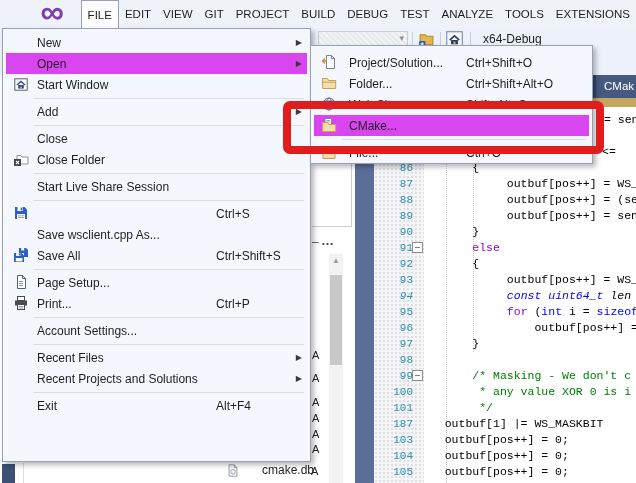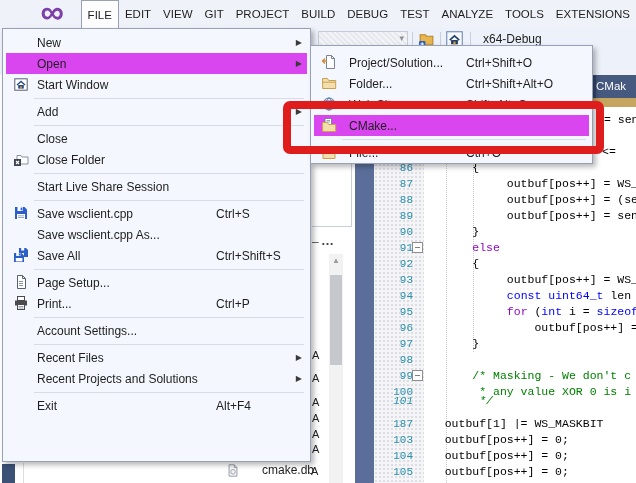--- a/index.html
+++ b/index.html
@@ -52,21 +52,21 @@
                  font-family:"Liberation Mono",monospace;font-size:11px;line-height:16px;color:#2B91AF;padding-left:8px;}
   .code-line .ct{position:absolute;left:69px;top:0;font-family:"Liberation Mono",monospace;
                  font-size:11.5px;line-height:16px;color:#000;}
   .seg-p{color:#000;} .seg-k{color:#0000FF;} .seg-c{color:#8F08C4;} .seg-g{color:#008000;}
   .fold-box{position:absolute;left:57px;width:11px;height:11px;background:#FFFFFF;border:1px solid #8E8E8E;
             font-size:9px;line-height:9px;text-align:center;color:#333;box-sizing:border-box;}
   .frag{position:absolute;font-family:"Liberation Mono",monospace;font-size:11.5px;line-height:16px;color:#000;white-space:pre;}
 
   .tabstrip{position:absolute;left:593px;top:75px;width:43px;height:23px;background:#33486D;}
   .tab-active{position:absolute;left:3px;top:0;width:40px;height:23px;background:#46597E;
-              color:#FFFFFF;font-size:11.5px;line-height:23px;box-sizing:border-box;}
+              color:#FFFFFF;font-size:11.5px;line-height:23px;padding-left:8px;box-sizing:border-box;}
   .tanbar{position:absolute;left:593px;top:98px;width:43px;height:9px;background:#C6A55F;}
 
   
   .popup{position:absolute;background:#F4F7FD;border:1px solid #98A0B5;box-sizing:border-box;
          box-shadow:3px 3px 5px rgba(0,0,0,.28);}
   #file-menu{left:2px;top:28px;width:309px;height:434px;padding-top:3px;z-index:10;}
   #open-submenu{left:310px;top:45px;width:283px;height:119px;padding-top:6px;z-index:11;}
   .menu-item{position:relative;height:21px;display:flex;align-items:center;margin:0 3px;cursor:default;}
   .menu-item.hl{background:#d946ef;}
   .mi-icon{position:absolute;left:7px;top:2px;width:16px;height:16px;}
@@ -166,29 +166,29 @@
     <div id="code-lines">
         <div class="code-line" style="top: 53px;"><span class="ln">86</span><span class="ct"><span class="seg-p">       {</span></span></div>
         <div class="code-line" style="top: 69px;"><span class="ln">87</span><span class="ct"><span class="seg-p">            outbuf[pos++] = WS_</span></span></div>
         <div class="code-line" style="top: 85px;"><span class="ln">88</span><span class="ct"><span class="seg-p">            outbuf[pos++] = (se</span></span></div>
         <div class="code-line" style="top: 101px;"><span class="ln">89</span><span class="ct"><span class="seg-p">            outbuf[pos++] = sen</span></span></div>
         <div class="code-line" style="top: 117px;"><span class="ln">90</span><span class="ct"><span class="seg-p">       }</span></span></div>
         <div class="fold-box" style="top: 135px;">–</div>
         <div class="code-line" style="top: 133px;"><span class="ln">91</span><span class="ct"><span class="seg-p">       </span><span class="seg-c">else</span></span></div>
         <div class="code-line" style="top: 149px;"><span class="ln">92</span><span class="ct"><span class="seg-p">       {</span></span></div>
         <div class="code-line" style="top: 165px;"><span class="ln">93</span><span class="ct"><span class="seg-p">            outbuf[pos++] = WS_</span></span></div>
-        <div class="code-line" style="top: 181px;"><span class="ln">94</span><span class="ct"><span class="seg-p">            </span><span class="seg-k">const</span><span class="seg-p"> </span><span class="seg-k">uint64_t</span><span class="seg-p"> len =</span></span></div>
+        <div class="code-line" style="top: 181px; font-style: italic;"><span class="ln">94</span><span class="ct"><span class="seg-p">            </span><span class="seg-k">const</span><span class="seg-p"> </span><span class="seg-k">uint64_t</span><span class="seg-p"> len =</span></span></div>
         <div class="code-line" style="top: 197px;"><span class="ln">95</span><span class="ct"><span class="seg-p">            </span><span class="seg-c">for</span><span class="seg-p"> (</span><span class="seg-k">int</span><span class="seg-p"> i = </span><span class="seg-k">sizeof</span></span></div>
         <div class="code-line" style="top: 213px;"><span class="ln">96</span><span class="ct"><span class="seg-p">                outbuf[pos++] =</span></span></div>
         <div class="code-line" style="top: 229px;"><span class="ln">97</span><span class="ct"><span class="seg-p">       }</span></span></div>
         <div class="code-line" style="top: 245px;"><span class="ln">98</span><span class="ct"></span></div>
         <div class="fold-box" style="top: 263px;">–</div>
         <div class="code-line" style="top: 261px;"><span class="ln">99</span><span class="ct"><span class="seg-g">       /* Masking - We don't c</span></span></div>
         <div class="code-line" style="top: 277px;"><span class="ln">100</span><span class="ct"><span class="seg-g">        * any value XOR 0 is i</span></span></div>
-        <div class="code-line" style="top: 286px; font-style: italic;"><span class="ln">101</span><span class="ct"><span class="seg-g">        */</span></span></div>
+        <div class="code-line" style="top: 293px;"><span class="ln">101</span><span class="ct"><span class="seg-g">        */</span></span></div>
         <div class="code-line" style="top: 309px;"><span class="ln">187</span><span class="ct"><span class="seg-p">   outbuf[1] |= WS_MASKBIT</span></span></div>
         <div class="code-line" style="top: 325px;"><span class="ln">103</span><span class="ct"><span class="seg-p">   outbuf[pos++] = 0;</span></span></div>
         <div class="code-line" style="top: 341px;"><span class="ln">104</span><span class="ct"><span class="seg-p">   outbuf[pos++] = 0;</span></span></div>
         <div class="code-line" style="top: 357px;"><span class="ln">105</span><span class="ct"><span class="seg-p">   outbuf[pos++] = 0;</span></span></div>
       </div>
   </div>
 
   <div class="tabstrip">
     <div class="tab-active">CMak</div>
   </div>
@@ -241,21 +241,20 @@
       <div class="menu-sep"></div>
       <div class="menu-item">
         <span class="mi-icon"><svg viewBox="0 0 16 16">
             <path d="M2 2h9.5L14 4.5V14H2z" fill="#2B5FC7"></path>
             <rect x="4.5" y="2" width="5.2" height="4" fill="#fff"></rect>
             <rect x="7.6" y="2.6" width="1.6" height="2.7" fill="#2B5FC7"></rect>
             <rect x="4" y="9" width="8" height="5" fill="#fff"></rect>
             <rect x="5" y="10.3" width="6" height="1" fill="#9AAAC4"></rect>
             <rect x="5" y="12" width="6" height="1" fill="#9AAAC4"></rect>
           </svg></span>
-        <span class="mi-label">Save wsclient.cpp</span>
         <span class="mi-shortcut">Ctrl+S</span>
       </div>
       <div class="menu-item">
         <span class="mi-label">Save wsclient.cpp As...</span>
       </div>
       <div class="menu-item">
         <span class="mi-icon"><svg viewBox="0 0 16 16">
             <g>
               <path d="M6 1h7l2 2v7h-4V6H6z" fill="#2B5FC7"></path>
               <rect x="8.2" y="1" width="3" height="2.5" fill="#fff"></rect>

